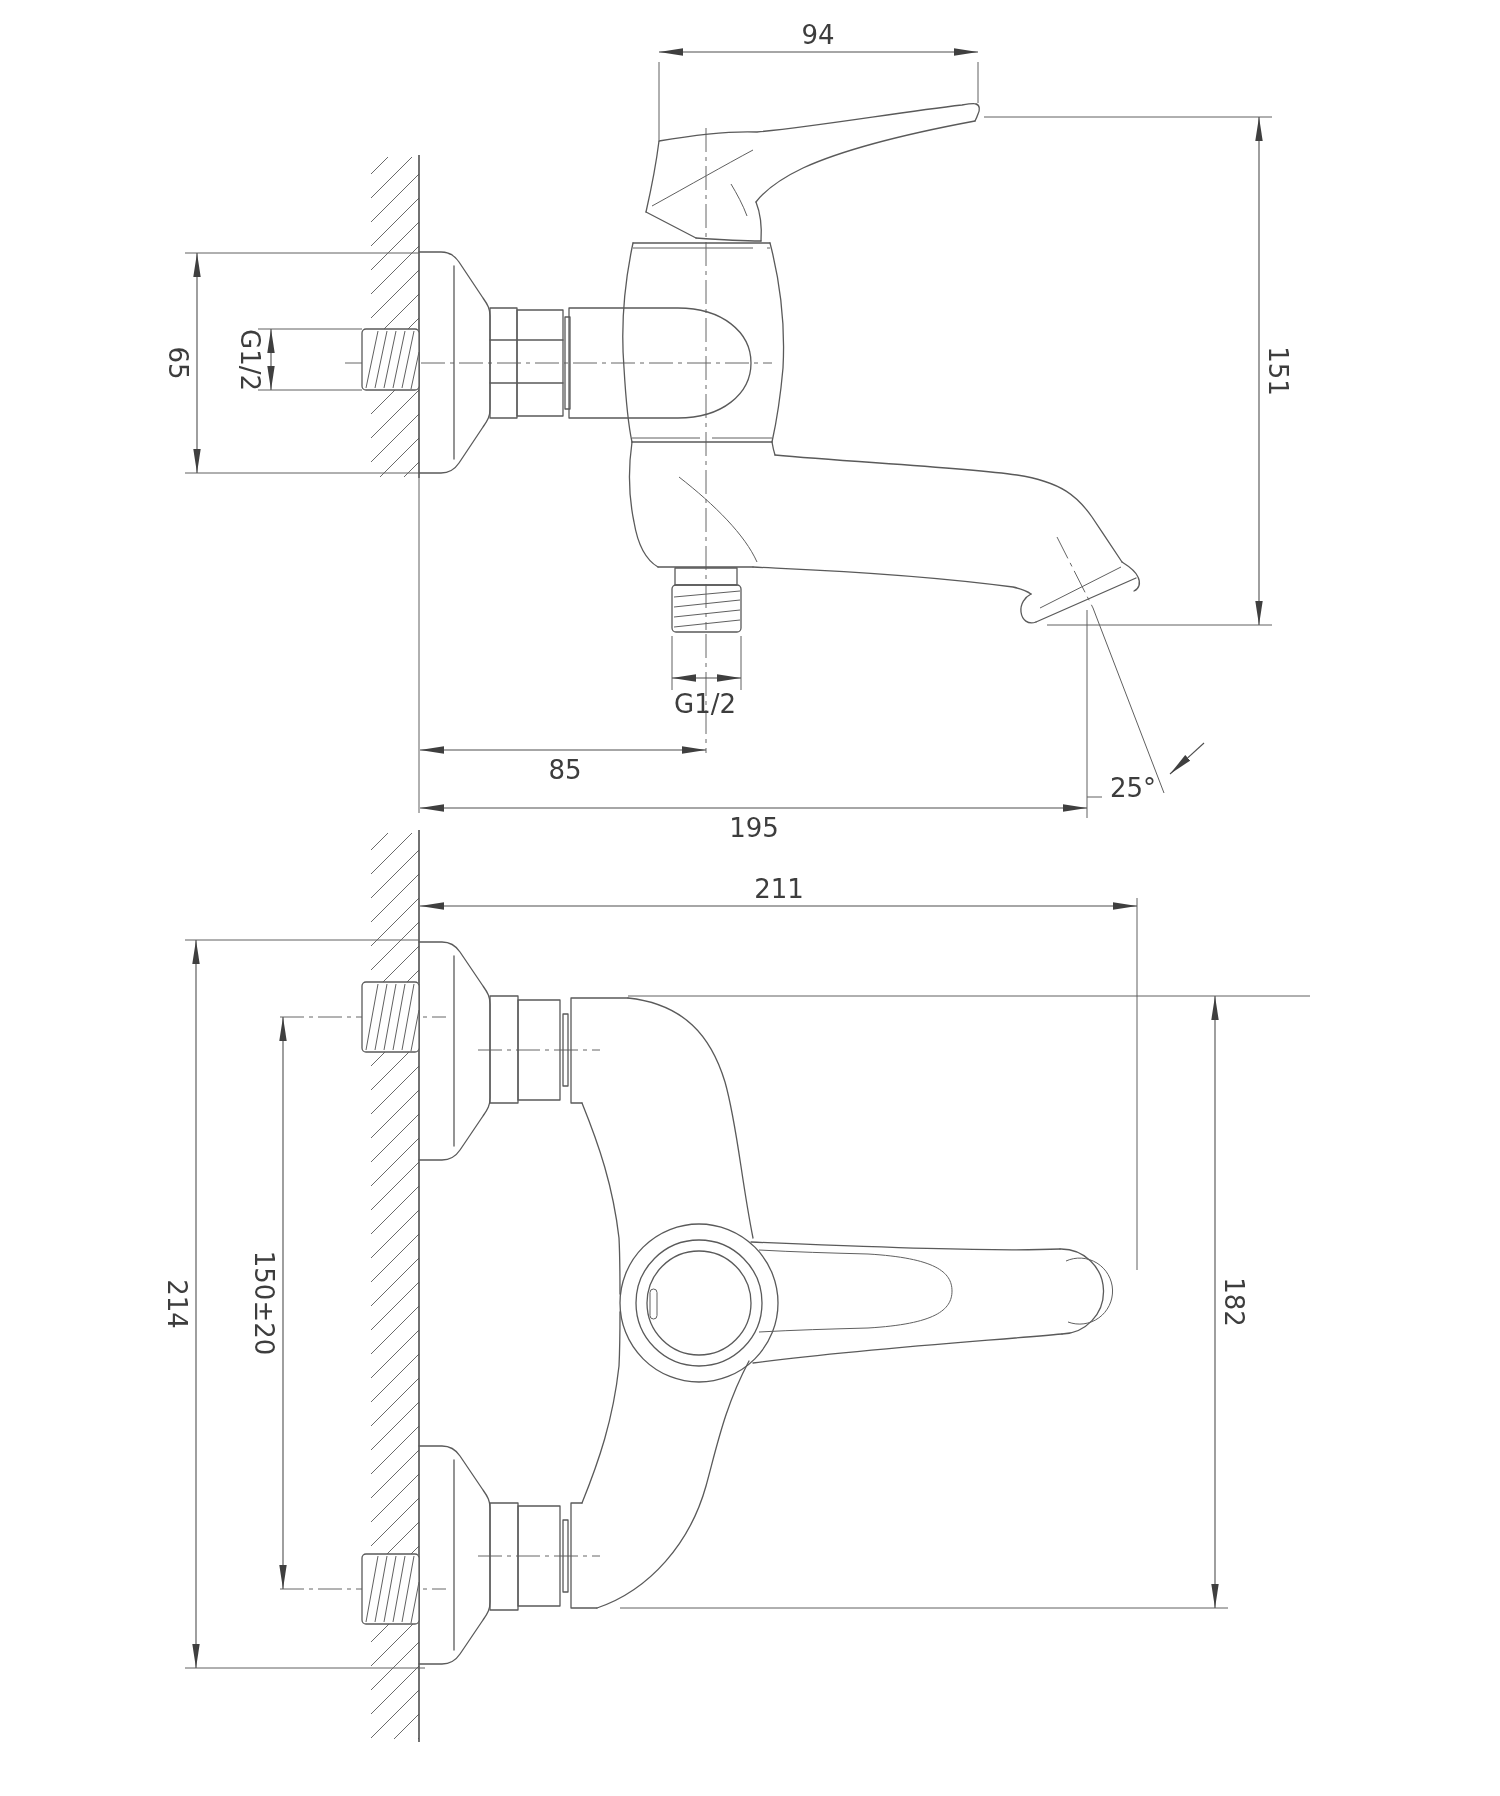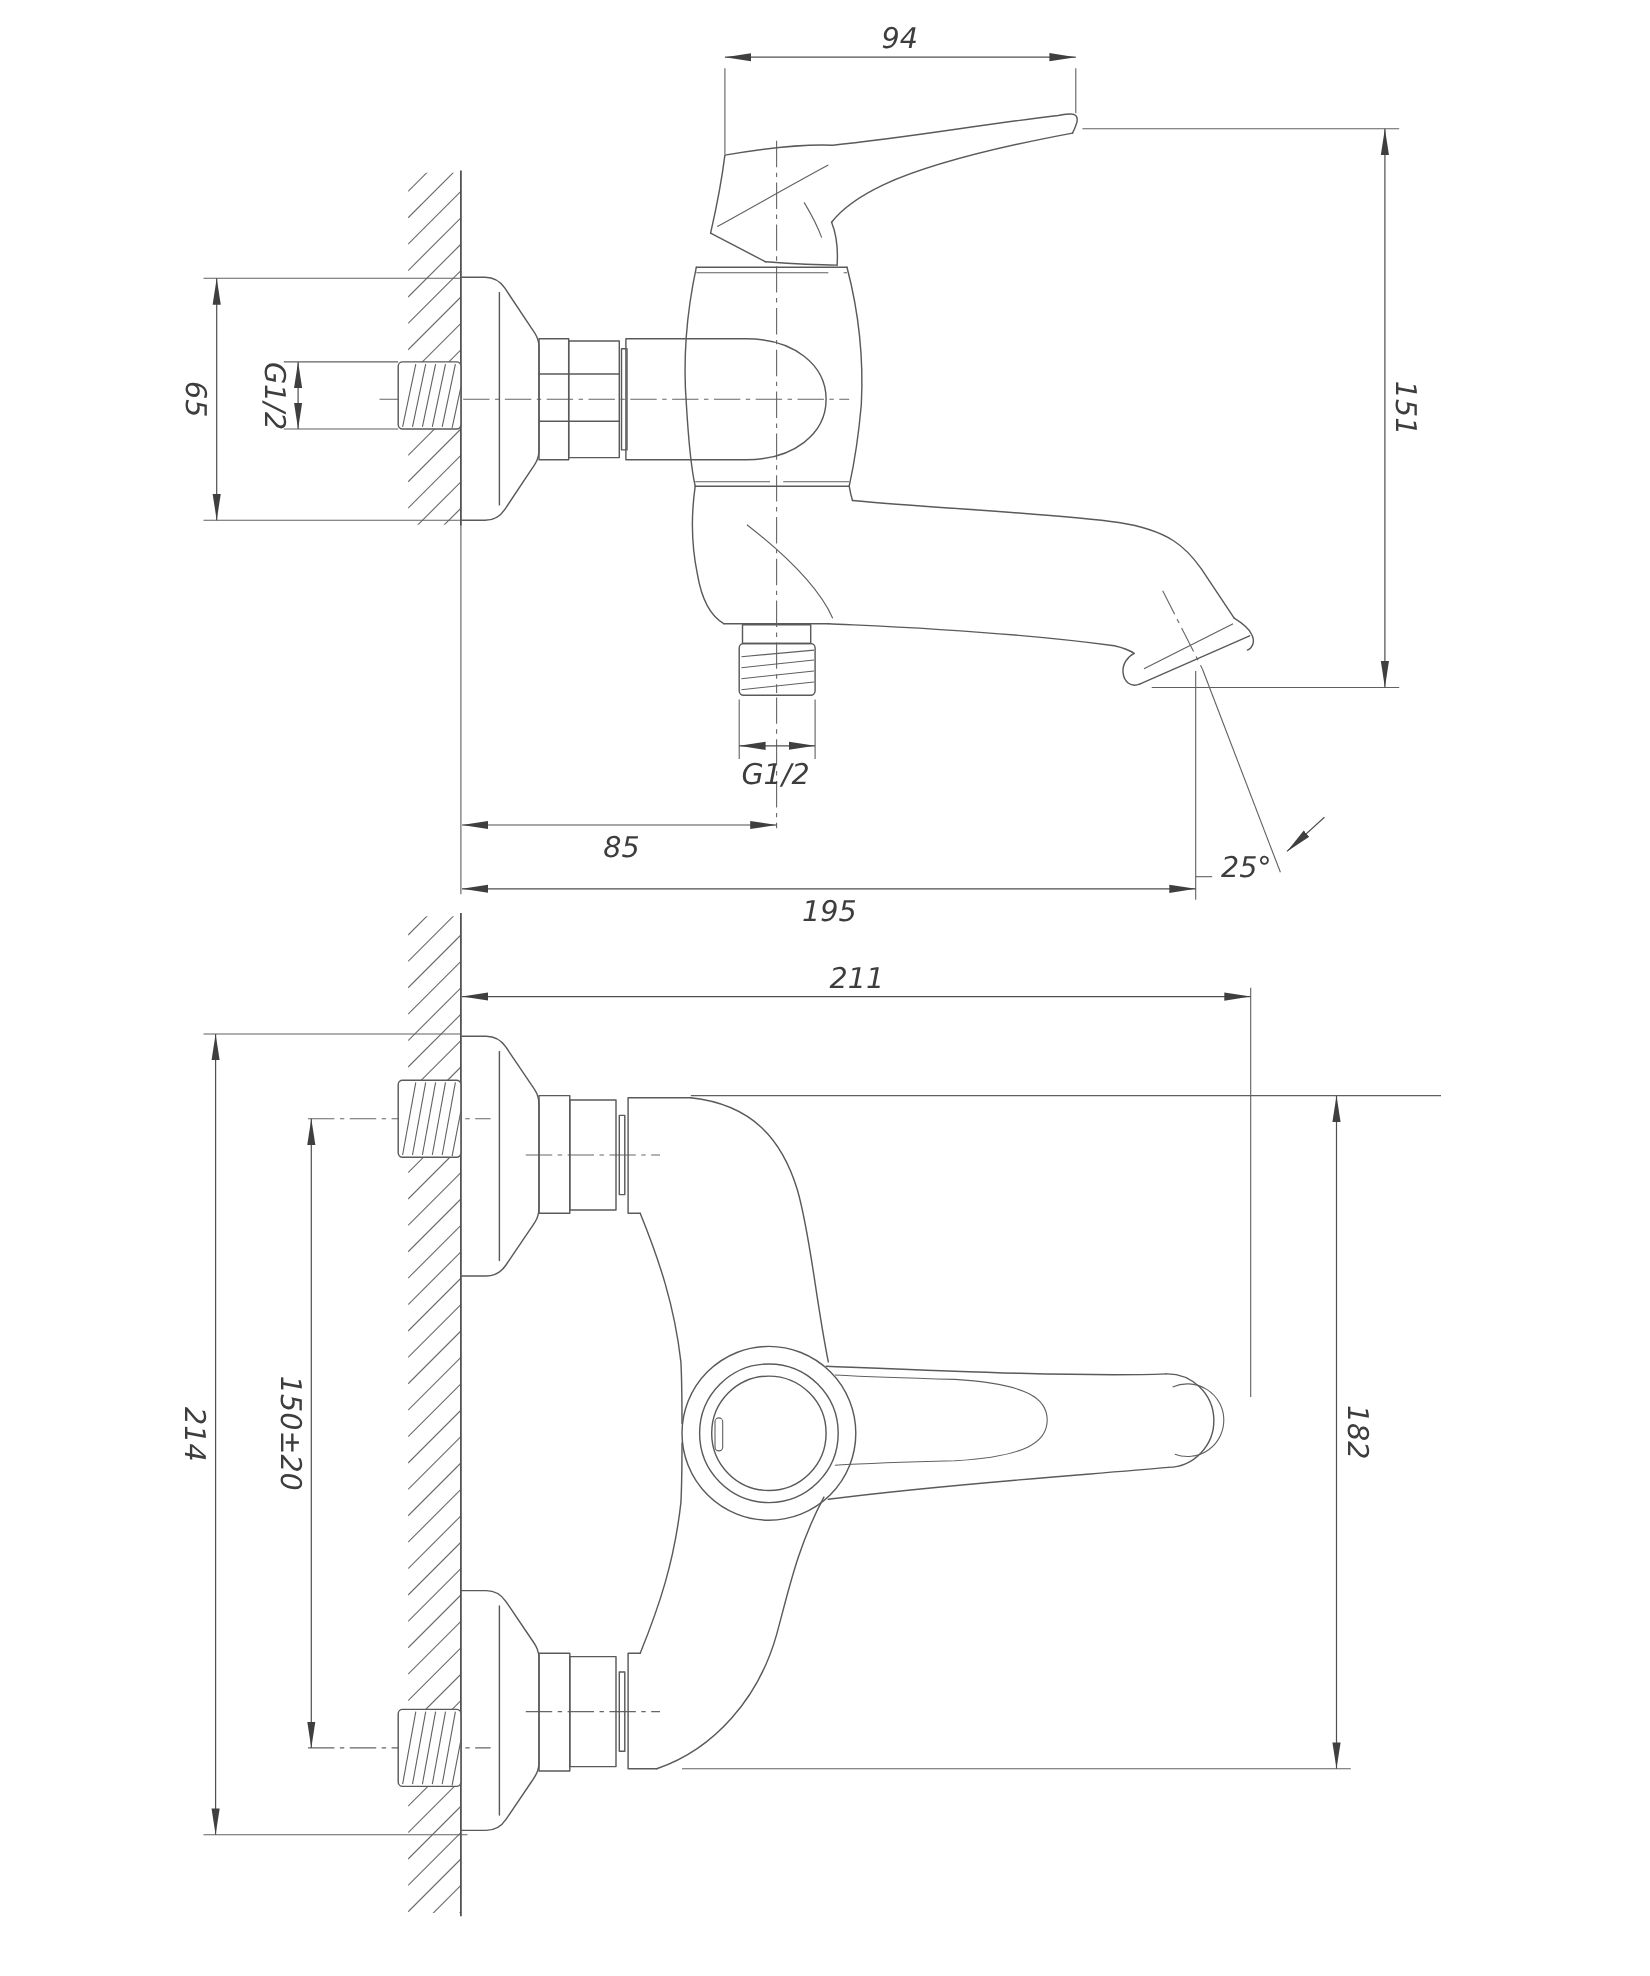--- a/index.html
+++ b/index.html
@@ -1,17 +1,17 @@
 <!DOCTYPE html>
 <html><head>
 <meta charset="utf-8">
 <style>
   html,body{margin:0;padding:0;background:#ffffff;}
   #stage{position:relative;width:1500px;height:1796px;background:#fff;overflow:hidden;
-         font-family:"DejaVu Sans","Liberation Sans",sans-serif;font-style:italic;}
+         font-family:"DejaVu Sans","Liberation Sans",sans-serif;}
   svg{position:absolute;left:0;top:0;}
   .ln{stroke:#5a5a5a;stroke-width:1.3;fill:none;stroke-linecap:round;stroke-linejoin:round;}
   .lnw{stroke:#4f4f4f;stroke-width:1.6;fill:none;}
   .thin{stroke:#606060;stroke-width:1;fill:none;}
   .dim{stroke:#4f4f4f;stroke-width:1.1;fill:none;}
   .cl{stroke:#666;stroke-width:1;fill:none;stroke-dasharray:24 5 4 5;}
   .hatch line{stroke:#6a6a6a;stroke-width:1;}
   .white{fill:#ffffff;stroke:none;}
   .wrect{fill:#ffffff;stroke:#5a5a5a;stroke-width:1.3;}
   text{fill:#3d3d3d;font-size:26px;font-family:"DejaVu Sans","Liberation Sans",sans-serif;}

